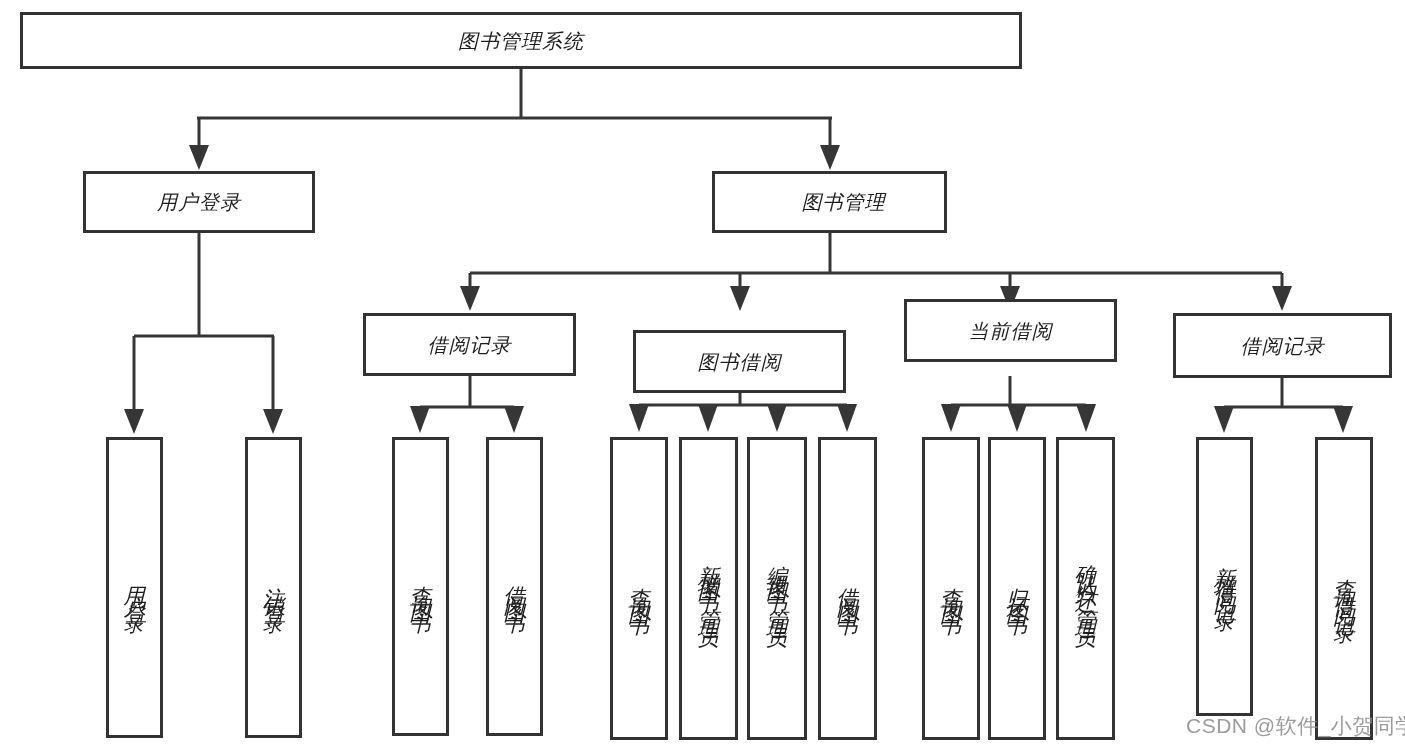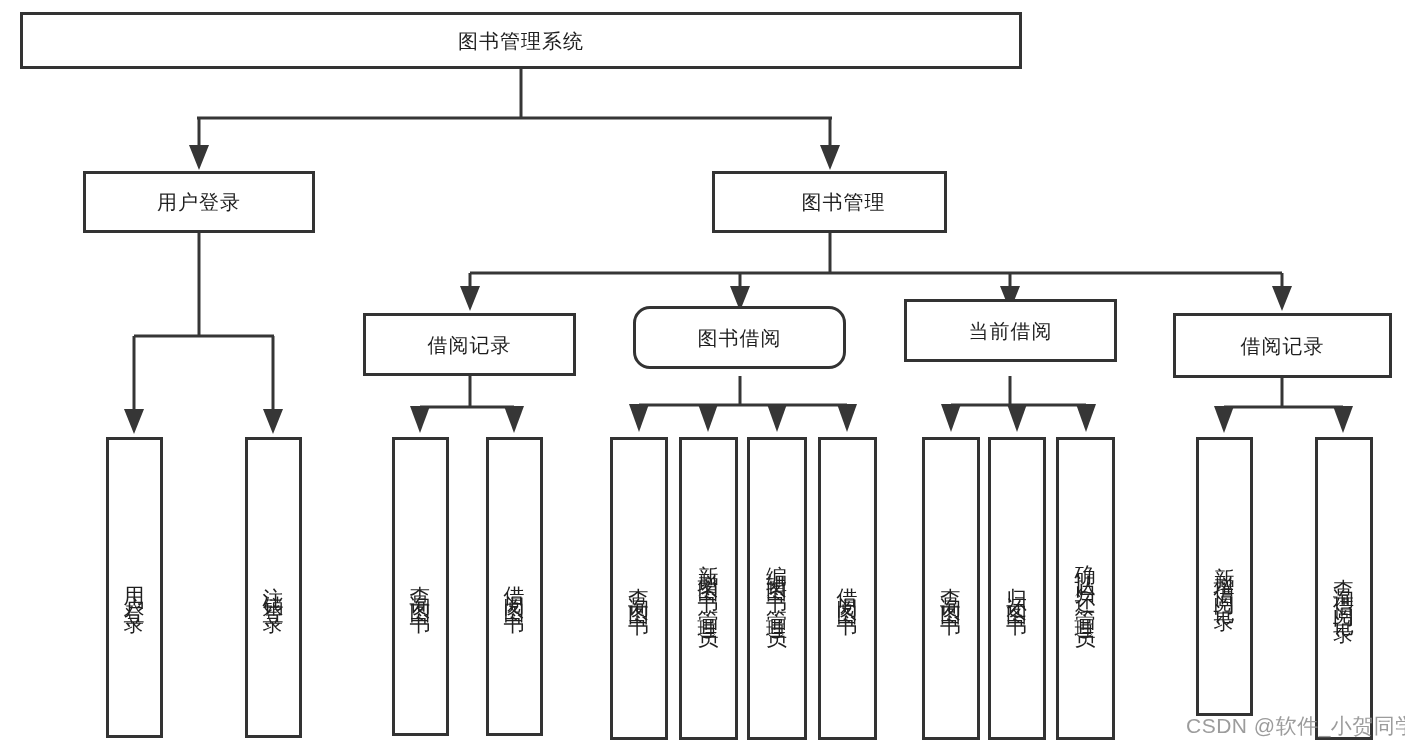--- a/index.html
+++ b/index.html
@@ -29,26 +29,27 @@
     box-sizing: border-box;
     background: #ffffff;
     border: 3px solid #333333;
     color: #1f1f1f;
     display: flex;
     align-items: center;
     justify-content: center;
     font-size: 20px;
     letter-spacing: 1px;
     line-height: 1;
+    font-style: italic;
   }
   .root  { left: 20px;  top: 12px;  width: 1002px; height: 57px; }
   .l2a   { left: 83px;  top: 171px; width: 232px;  height: 62px; }
   .l2b   { left: 712px; top: 171px; width: 235px;  height: 62px; padding-left: 28px; }
   .l3a   { left: 363px; top: 313px; width: 213px;  height: 63px; }
-  .l3b   { left: 633px; top: 306px; width: 213px;  height: 63px; border-radius: 17px; }
+  .l3b   { left: 633px; top: 330px; width: 213px;  height: 63px; }
   .l3c   { left: 904px; top: 299px; width: 213px;  height: 63px; }
   .l3d   { left: 1173px;top: 313px; width: 219px;  height: 65px; }
   .leaf  { top: 437px; height: 301px; }
   .leaf .vtext {
     writing-mode: vertical-rl;
     text-orientation: mixed;
     font-size: 21px;
     letter-spacing: 9px;
     line-height: 1;
     white-space: nowrap;

